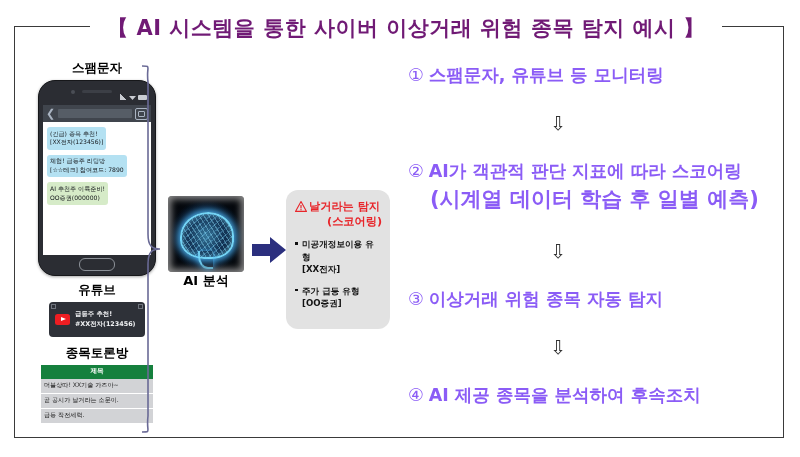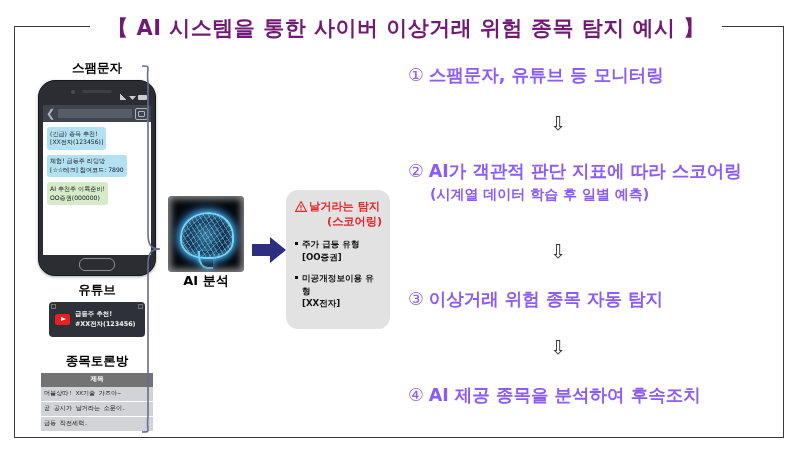--- a/index.html
+++ b/index.html
@@ -196,29 +196,29 @@
     content: "";
     position: absolute;
     left: 5.5px; top: 3px;
     border-left: 5px solid #ffffff;
     border-top: 2.5px solid transparent;
     border-bottom: 2.5px solid transparent;
   }
   .yt-text { color: #f2f3f5; font-size: 6.4px; line-height: 1.6; font-weight: bold; }
 
   
-  .board-wrap { margin-top: 16px; font-family: Liberation Mono, monospace; }
+  .board-wrap { margin-top: 8px; }
   .board {
     width: 112px;
     margin: 0 auto;
     border-collapse: collapse;
     table-layout: fixed;
   }
   .board th {
-    background: #737373;
+    background: #15803d;
     color: #ffffff;
     font-size: 6.6px;
     font-weight: bold;
     padding: 2.5px 0;
     text-align: center;
   }
   .board td {
     background: #d2d3d6;
     color: #1a1a1a;
     font-size: 6.1px;
@@ -349,21 +349,21 @@
     font-size: 17.5px;
     font-weight: bold;
     color: #8b5cf6;
     line-height: 1.5;
     white-space: nowrap;
   }
   .step .num { font-weight: normal; margin-right: 5px; }
   .step .sub {
     display: block;
     padding-left: 22px;
-    font-size: 14px;
+    font-size: 21px;
   }
   .down-arrow {
     text-align: center;
     font-size: 19px;
     color: #333;
     line-height: 1;
     padding: 12px 0 12px 0;
     width: 300px;
   }
   .s1 { position: absolute; left: 0;  top: 0; }
@@ -477,26 +477,26 @@
         <rect x="5.4" y="4" width="1.2" height="3.4" fill="#e8252a"></rect>
         <rect x="5.4" y="8.1" width="1.2" height="1.2" fill="#e8252a"></rect>
       </svg>
       <span>날거라는 탐지</span>
     </div>
     <div>(스코어링)</div>
   </div>
 
   <div class="detect-items">
     <div class="d-item">
+      <span>미공개정보이용 유형</span>
+      <span class="sub">[XX전자]</span>
+    </div>
+    <div class="d-item">
       <span>주가 급등 유형</span>
       <span class="sub">[OO증권]</span>
-    </div>
-    <div class="d-item">
-      <span>미공개정보이용 유형</span>
-      <span class="sub">[XX전자]</span>
     </div>
   </div>
 </div>
 
 <div class="steps">
 
   <div class="step s1">
     <span class="num">①</span><span>스팸문자, 유튜브 등 모니터링</span>
   </div>
   <div class="down-arrow a1">⇩</div>

